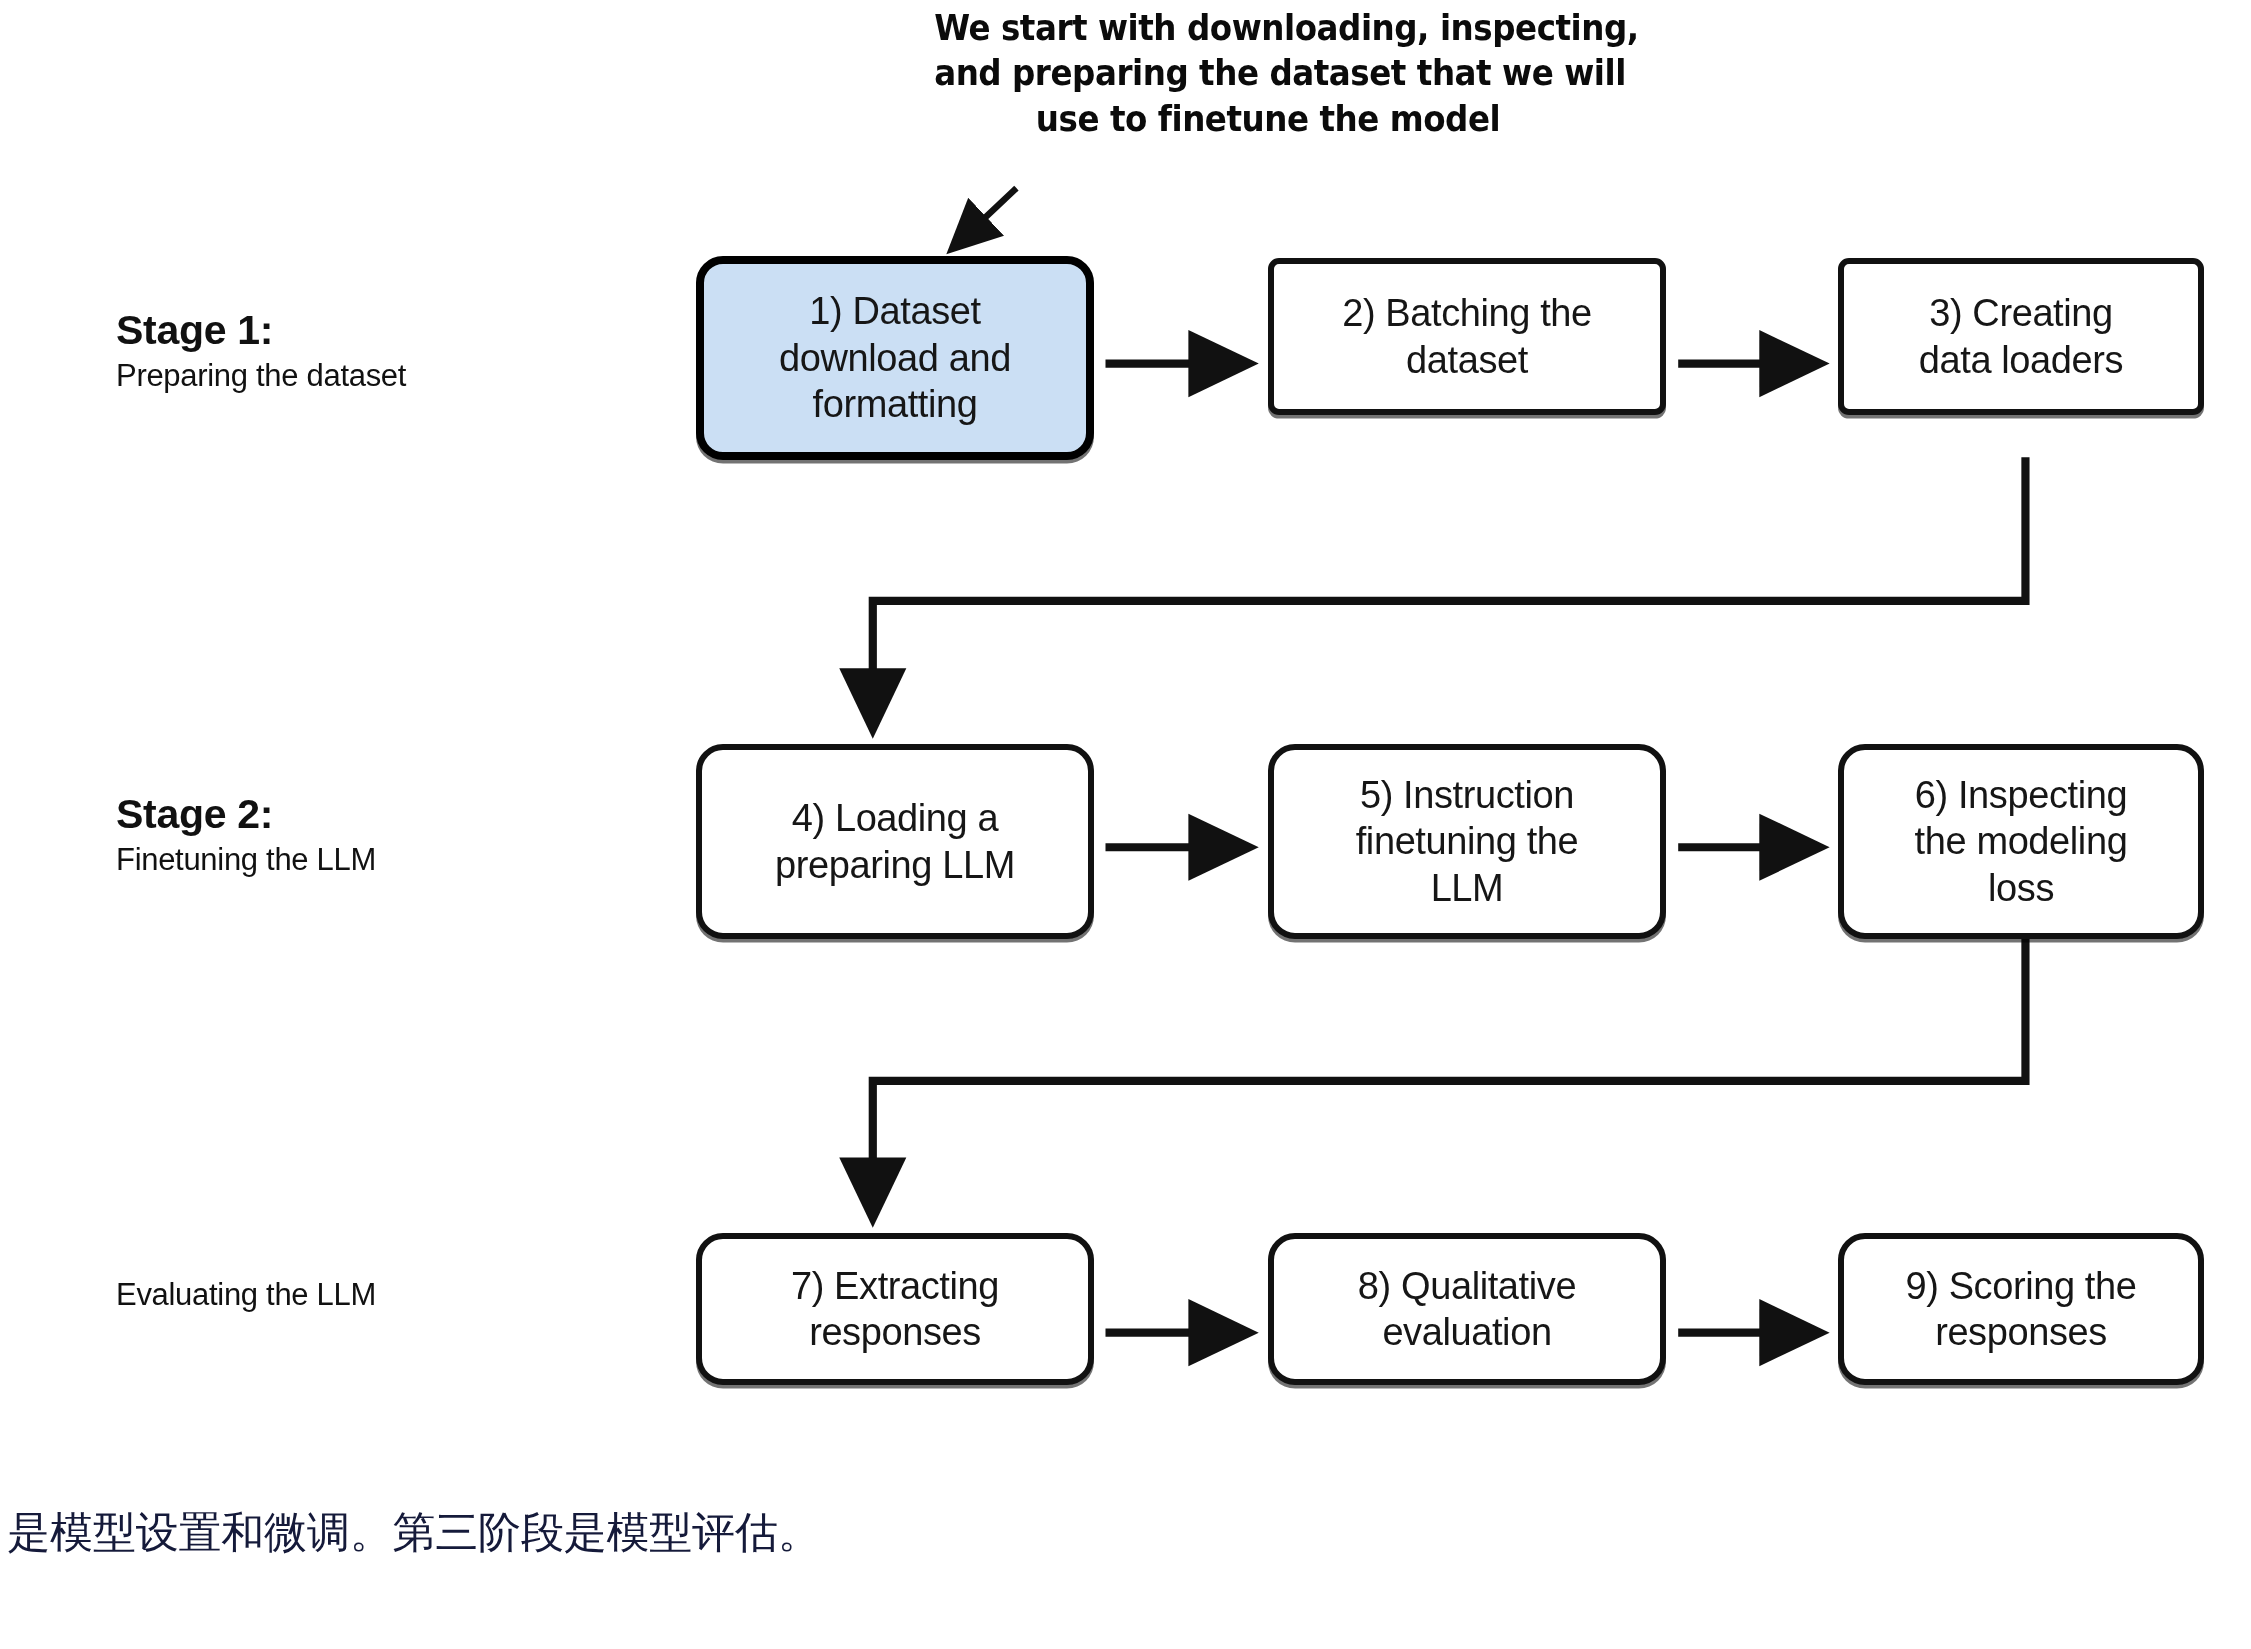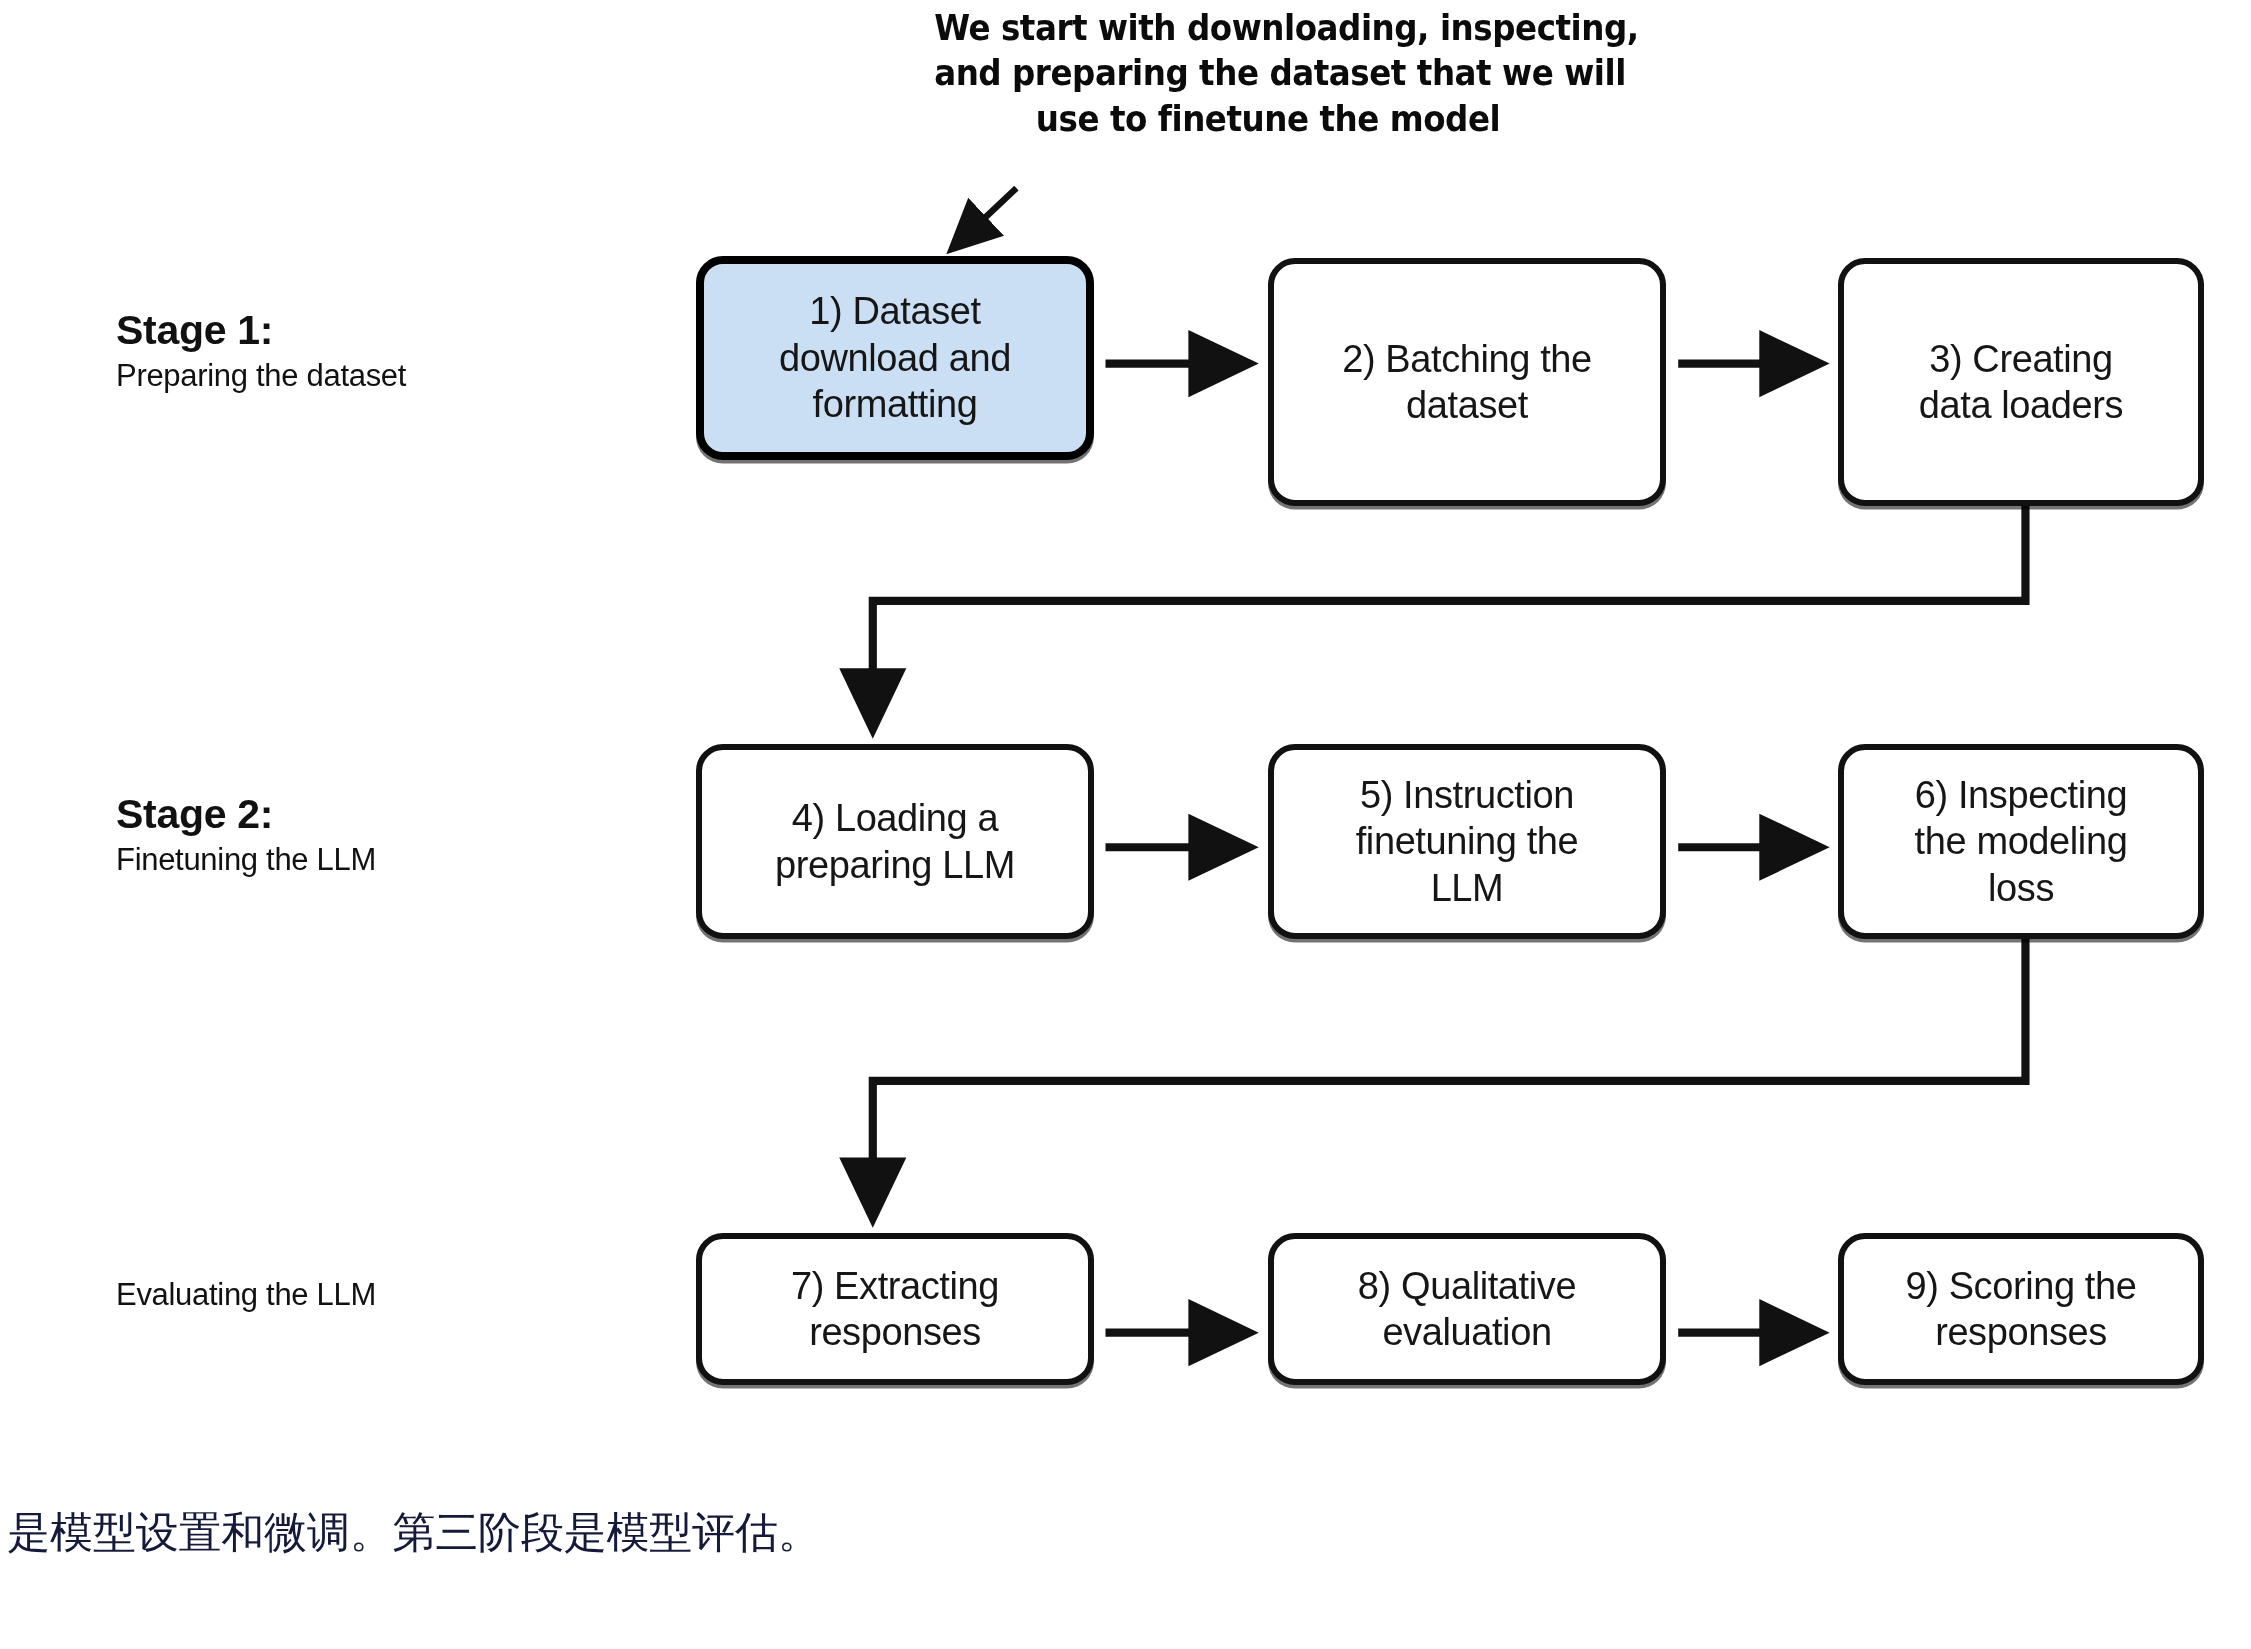--- a/index.html
+++ b/index.html
@@ -91,21 +91,21 @@
     border-color: #000000;
   }
   .flow-box .box-text { display: block; }
 
   
   .col-1 { left: 696px;  width: 398px; }
   .col-2 { left: 1268px; width: 398px; }
   .col-3 { left: 1838px; width: 366px; }
 
   
-  .row-1 { top: 258px;  height: 248px; }
+  .row-1 { top: 258px;  height: 157px; border-radius: 11px; }
   .row-2 { top: 744px;  height: 195px; }
   .row-3 { top: 1233px; height: 152px; }
 
   
   #box-1 { top: 256px; height: 204px; }
 
   
   #connectors {
     position: absolute;
     left: 0;

